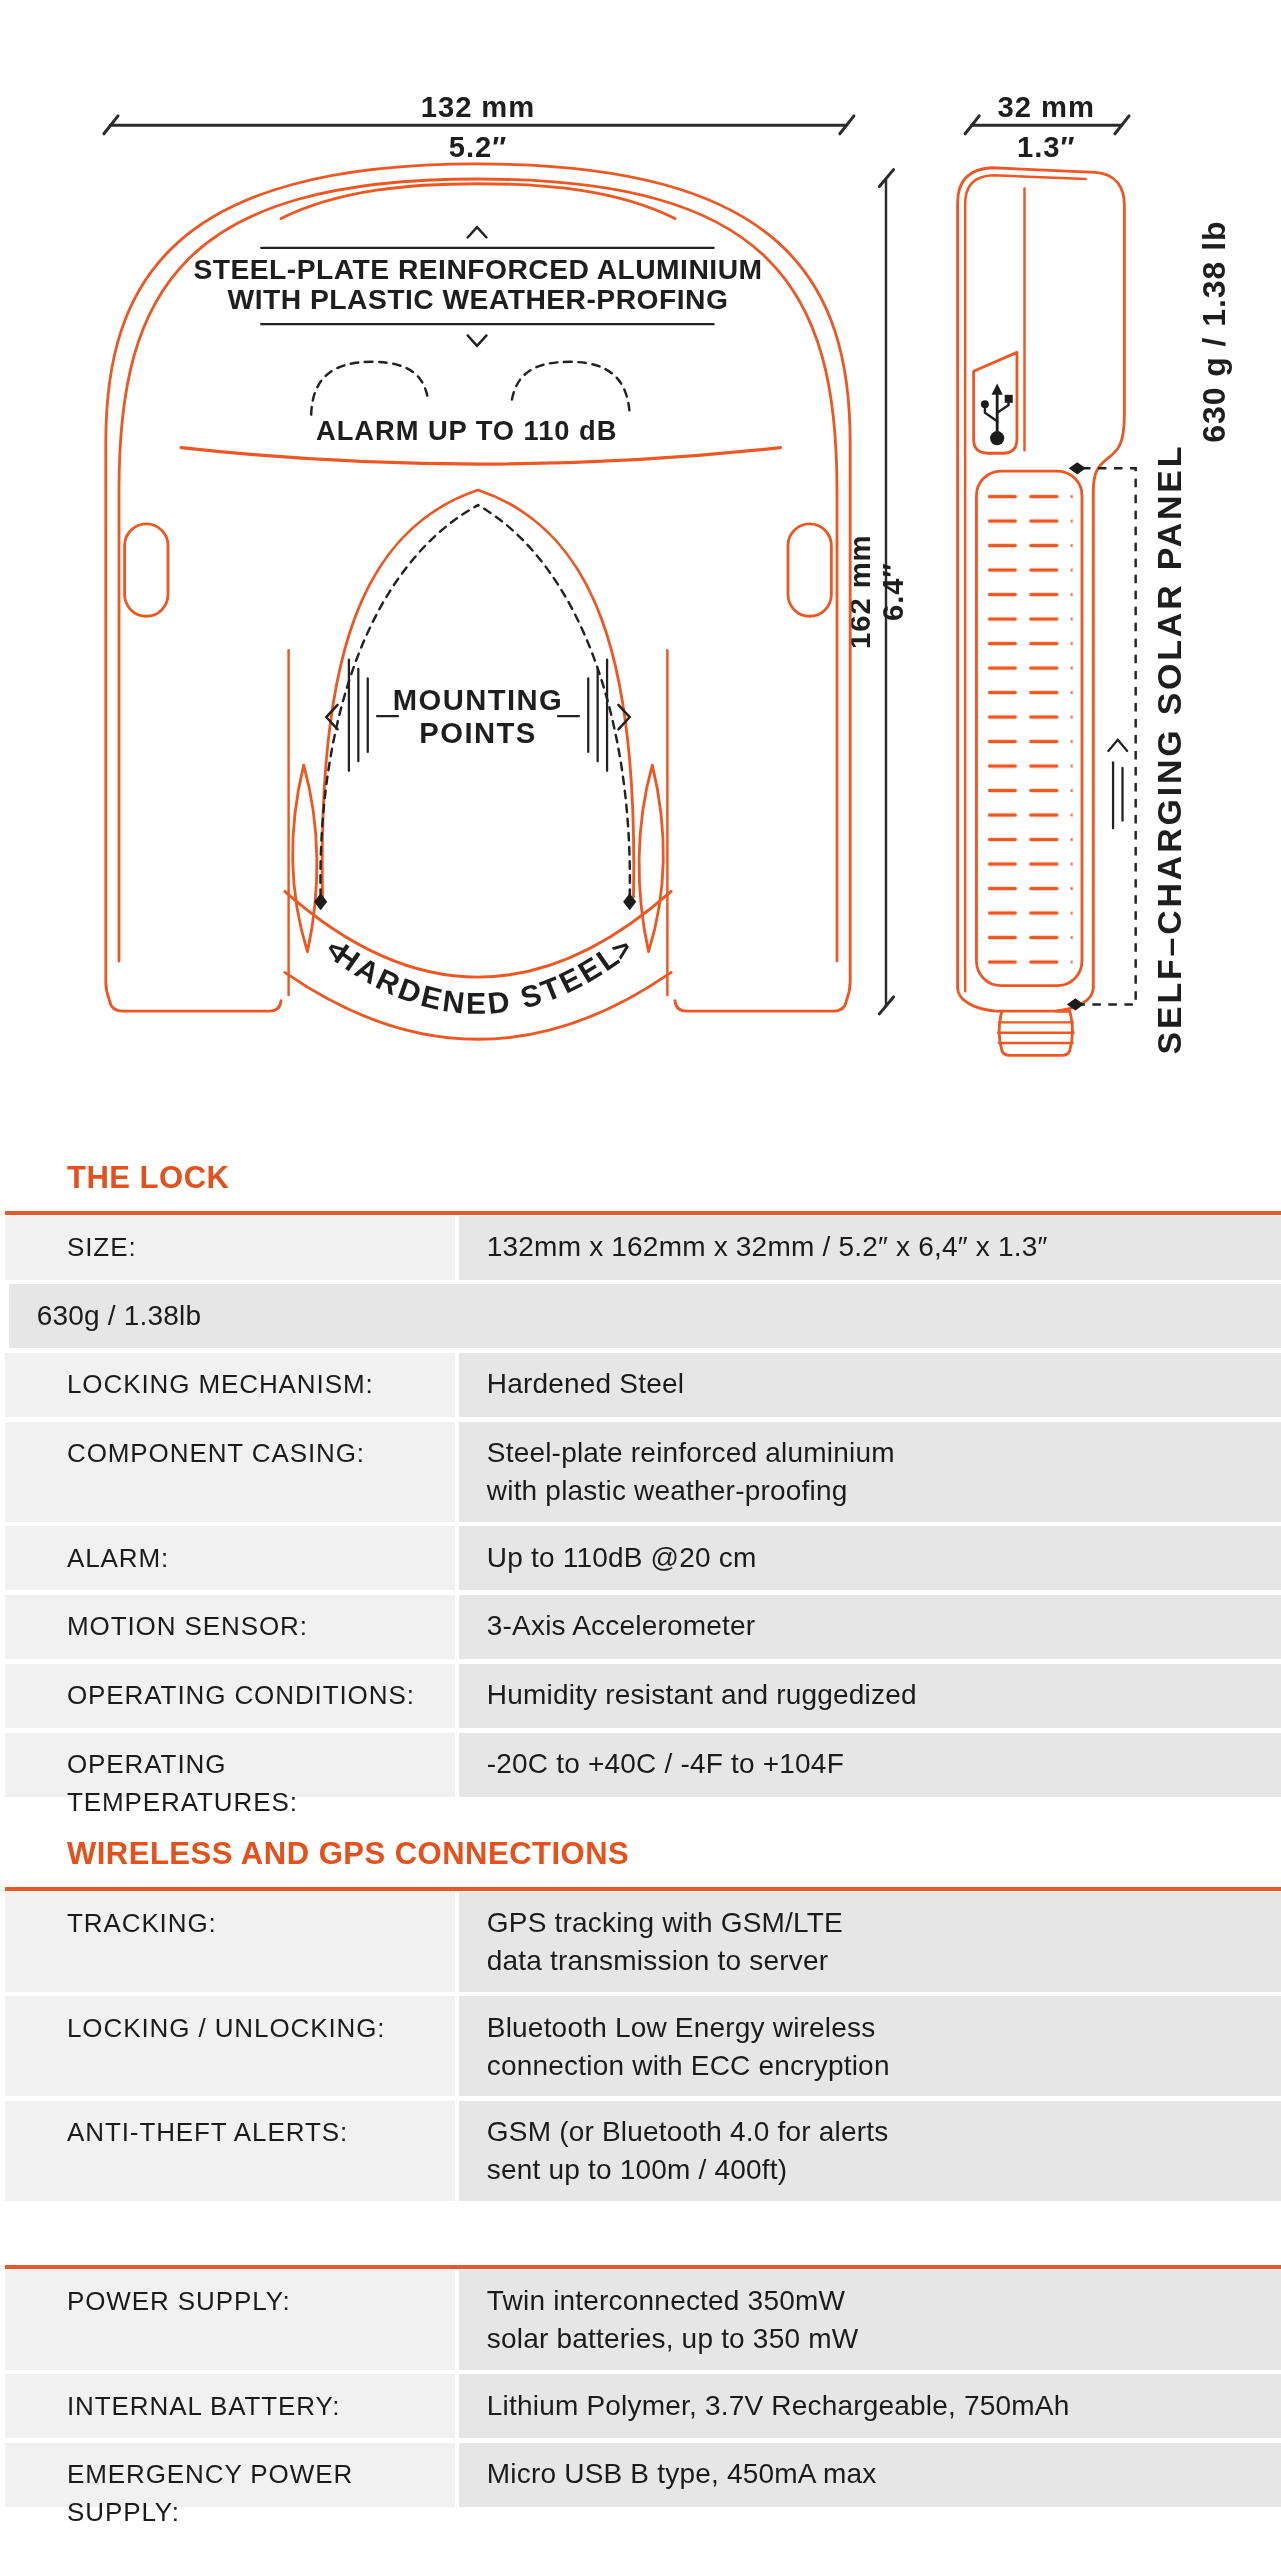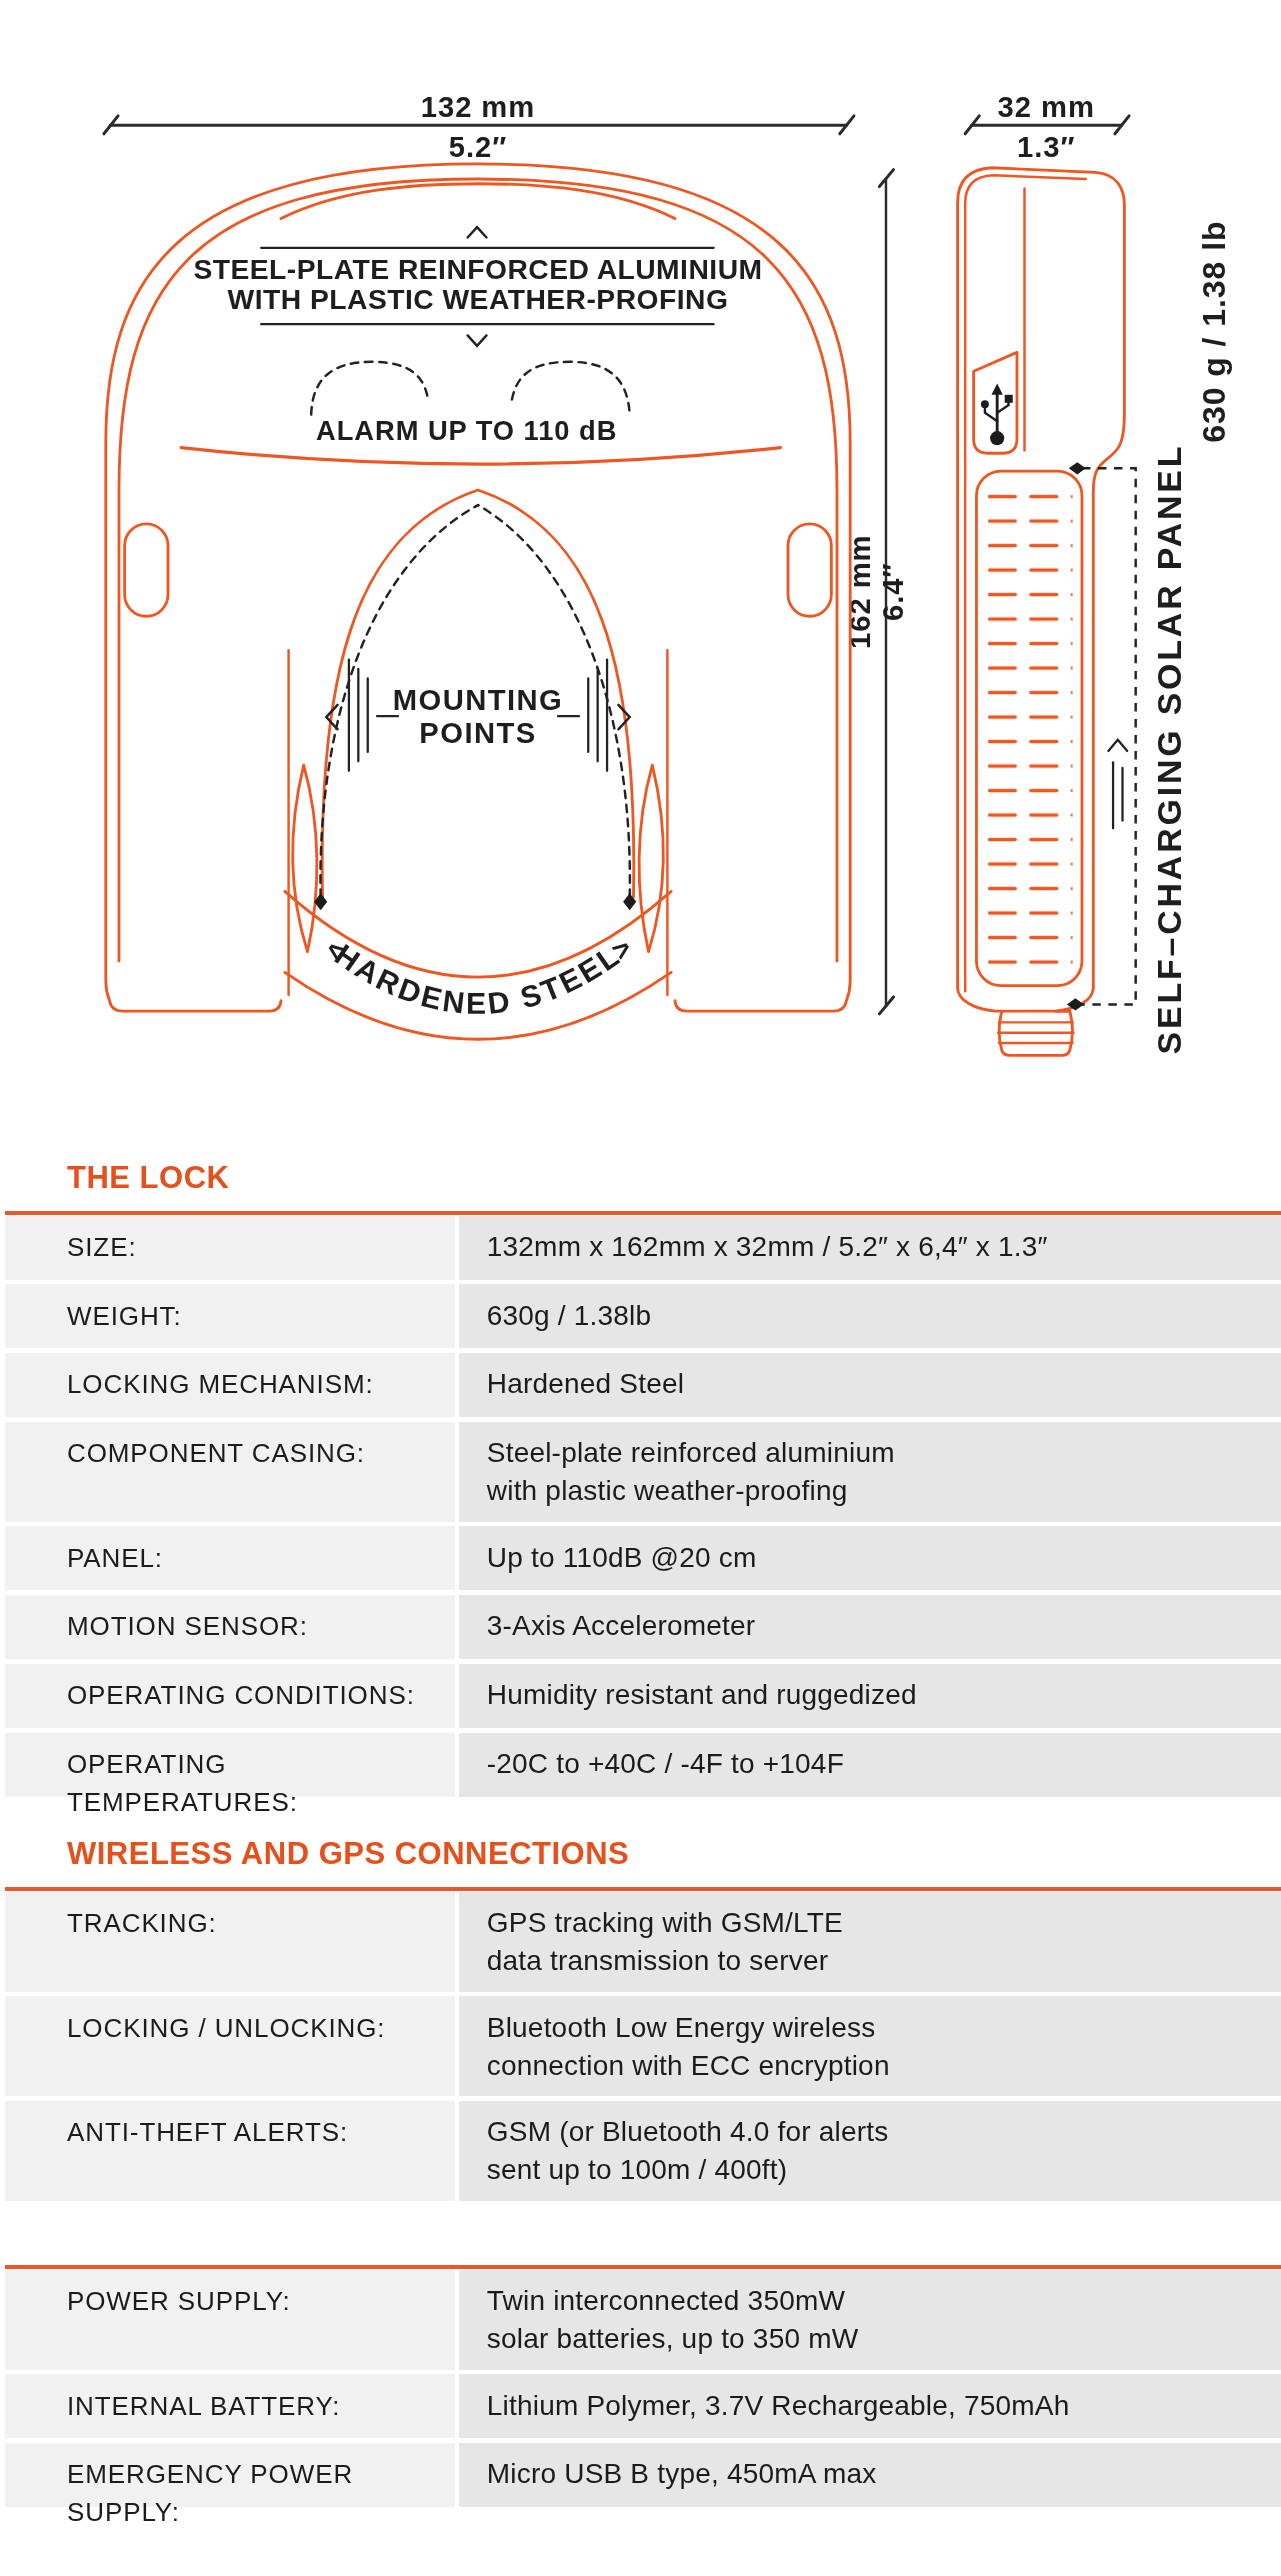--- a/index.html
+++ b/index.html
@@ -203,34 +203,33 @@
 
 <div class="section" style="top:1162px">
   <div class="sec-title">THE LOCK</div>
   <div class="sec-rule"></div>
   <div class="rows">
     <div class="row r1">
       <div class="cell lab"><span>SIZE:</span></div>
       <div class="cell val"><span>132mm x 162mm x 32mm / 5.2″ x 6,4″ x 1.3″</span></div>
     </div>
     <div class="row r1">
-      <div class="cell lab"><span>WEIGHT:</span></div>
       <div class="cell val"><span>630g / 1.38lb</span></div>
     </div>
     <div class="row r1">
       <div class="cell lab"><span>LOCKING MECHANISM:</span></div>
       <div class="cell val"><span>Hardened Steel</span></div>
     </div>
     <div class="row r2">
       <div class="cell lab"><span>COMPONENT CASING:</span></div>
       <div class="cell val"><span>Steel-plate reinforced aluminium
 with plastic weather-proofing</span></div>
     </div>
     <div class="row r1">
-      <div class="cell lab"><span>PANEL:</span></div>
+      <div class="cell lab"><span>ALARM:</span></div>
       <div class="cell val"><span>Up to 110dB @20 cm</span></div>
     </div>
     <div class="row r1">
       <div class="cell lab"><span>MOTION SENSOR:</span></div>
       <div class="cell val"><span>3-Axis Accelerometer</span></div>
     </div>
     <div class="row r1">
       <div class="cell lab"><span>OPERATING CONDITIONS:</span></div>
       <div class="cell val"><span>Humidity resistant and ruggedized</span></div>
     </div>

